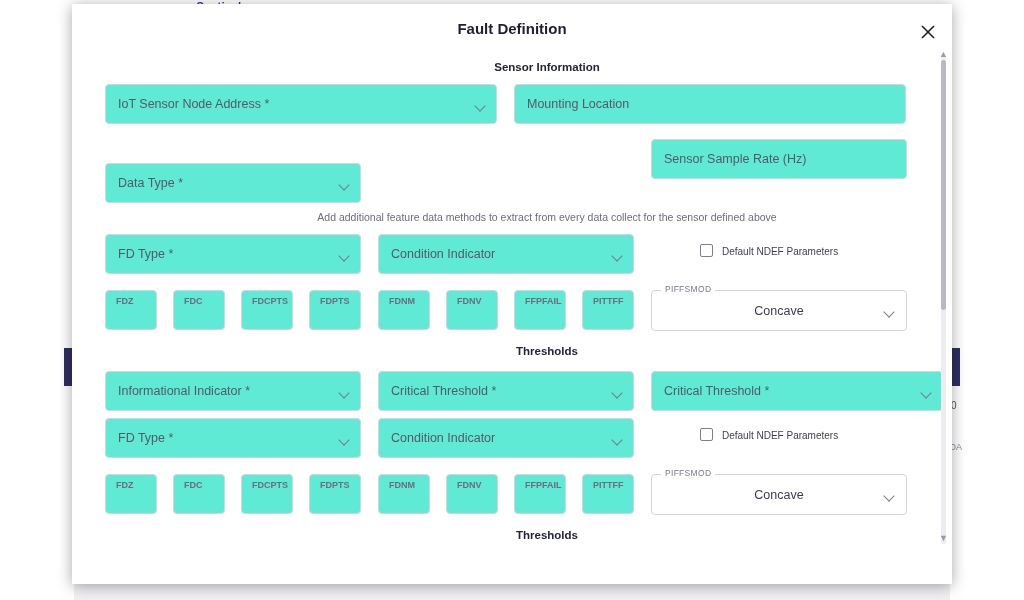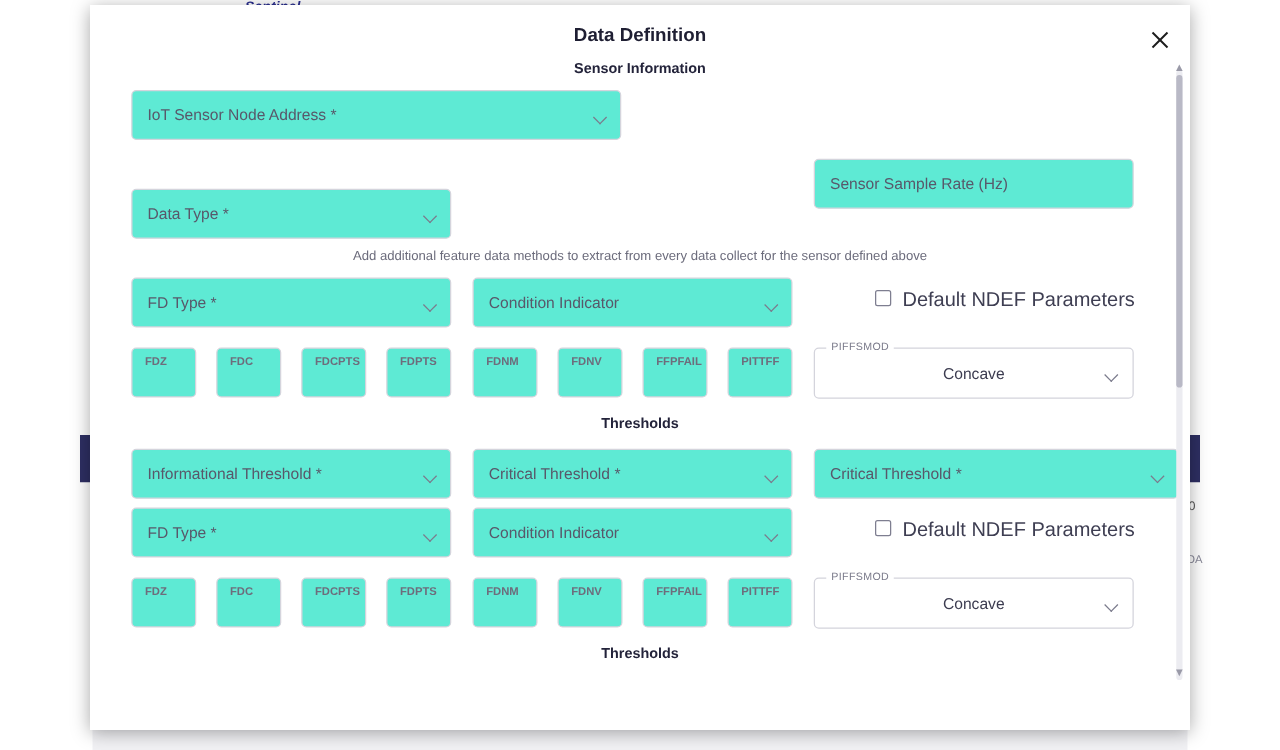--- a/index.html
+++ b/index.html
@@ -104,24 +104,25 @@
     width: 28px; height: 28px;
     display: flex; align-items: center; justify-content: center;
     cursor: pointer;
     color: #202020;
     font-size: 18px;
     line-height: 1;
   }
 
   .modal-body {
     position: absolute;
-    left: 0; top: 36px;
+    left: 0; top: 48px;
     width: 880px;
     height: 492px;
     overflow: hidden;
+    padding-left: 35px;
   }
   .scroll-track {
     position: absolute;
     right: 6px;
     top: 52px;
     width: 5px;
     height: 488px;
     background: #ececf1;
     border-radius: 3px;
   }
@@ -230,23 +231,23 @@
     top: 17px;
     width: 7px; height: 7px;
     border-right: 1.4px solid #7b7b8c;
     border-bottom: 1.4px solid #7b7b8c;
     transform: rotate(45deg);
   }
 
   .checkrow {
     position: absolute;
     display: flex;
-    align-items: flex-start;
+    align-items: flex-end;
     gap: 9px;
-    font-size: 16px;
+    font-size: 10px;
     color: #3e3e52;
   }
   .checkbox {
     width: 13px; height: 13px;
     border: 1.5px solid #7e7e90;
     border-radius: 2px;
     box-sizing: border-box;
     background: #fff;
   }
 
@@ -278,35 +279,38 @@
     <div class="bg-left-col"></div>
     <div class="bg-right-col"></div>
     <div class="bg-band"></div>
     <div class="bg-white-strip"></div>
     <div class="bg-text-1">0-0</div>
     <div class="bg-text-2">LOA</div>
   </div>
 
   <div class="modal">
 
-    <div class="modal-title">Data Definition</div>
+    <div class="modal-title">Fault Definition</div>
     <div class="close-btn">
       <svg width="14" height="14" viewBox="0 0 14 14">
         <line x1="1" y1="1" x2="13" y2="13" stroke="#1c1c1c" stroke-width="1.6"></line>
         <line x1="13" y1="1" x2="1" y2="13" stroke="#1c1c1c" stroke-width="1.6"></line>
       </svg>
     </div>
 
     <div class="modal-body">
 
       <div class="section-title" style="top:9px;">Sensor Information</div>
 
       <div class="field select" style="left:33px; top:32px; width:392px;">
         <span>IoT Sensor Node Address *</span>
       </div>
+      <div class="field" style="left:442px; top:32px; width:392px;">
+        <span>Mounting Location</span>
+      </div>
 
       <div class="field select" style="left:33px; top:87px; width:256px;margin-top:24px;">
         <span>Data Type *</span>
       </div>
       <div class="field" style="left:579px; top:87px; width:256px;">
         <span>Sensor Sample Rate (Hz)</span>
       </div>
 
       <div class="section-sub" style="top:159px;">Add additional feature data methods to extract from every data collect for the sensor defined above</div>
 
@@ -349,21 +353,21 @@
       <div class="floating-wrap" style="left:579px; top:238px; width:256px; height:41px;">
         <div class="floating-field">
           <span>Concave</span>
         </div>
         <div class="floating-label">PIFFSMOD</div>
       </div>
 
       <div class="section-title" style="top:293px;">Thresholds</div>
 
       <div class="field select" style="left:33px; top:319px; width:256px;">
-        <span>Informational Threshold *</span>
+        <span>Informational Indicator *</span>
       </div>
       <div class="field select" style="left:306px; top:319px; width:256px;">
         <span>Critical Threshold *</span>
       </div>
       <div class="field select" style="left:579px; top:319px; width:292px;">
         <span>Critical Threshold *</span>
       </div>
 
       <div class="field select" style="left:33px; top:366px; width:256px;">
         <span>FD Type *</span>

